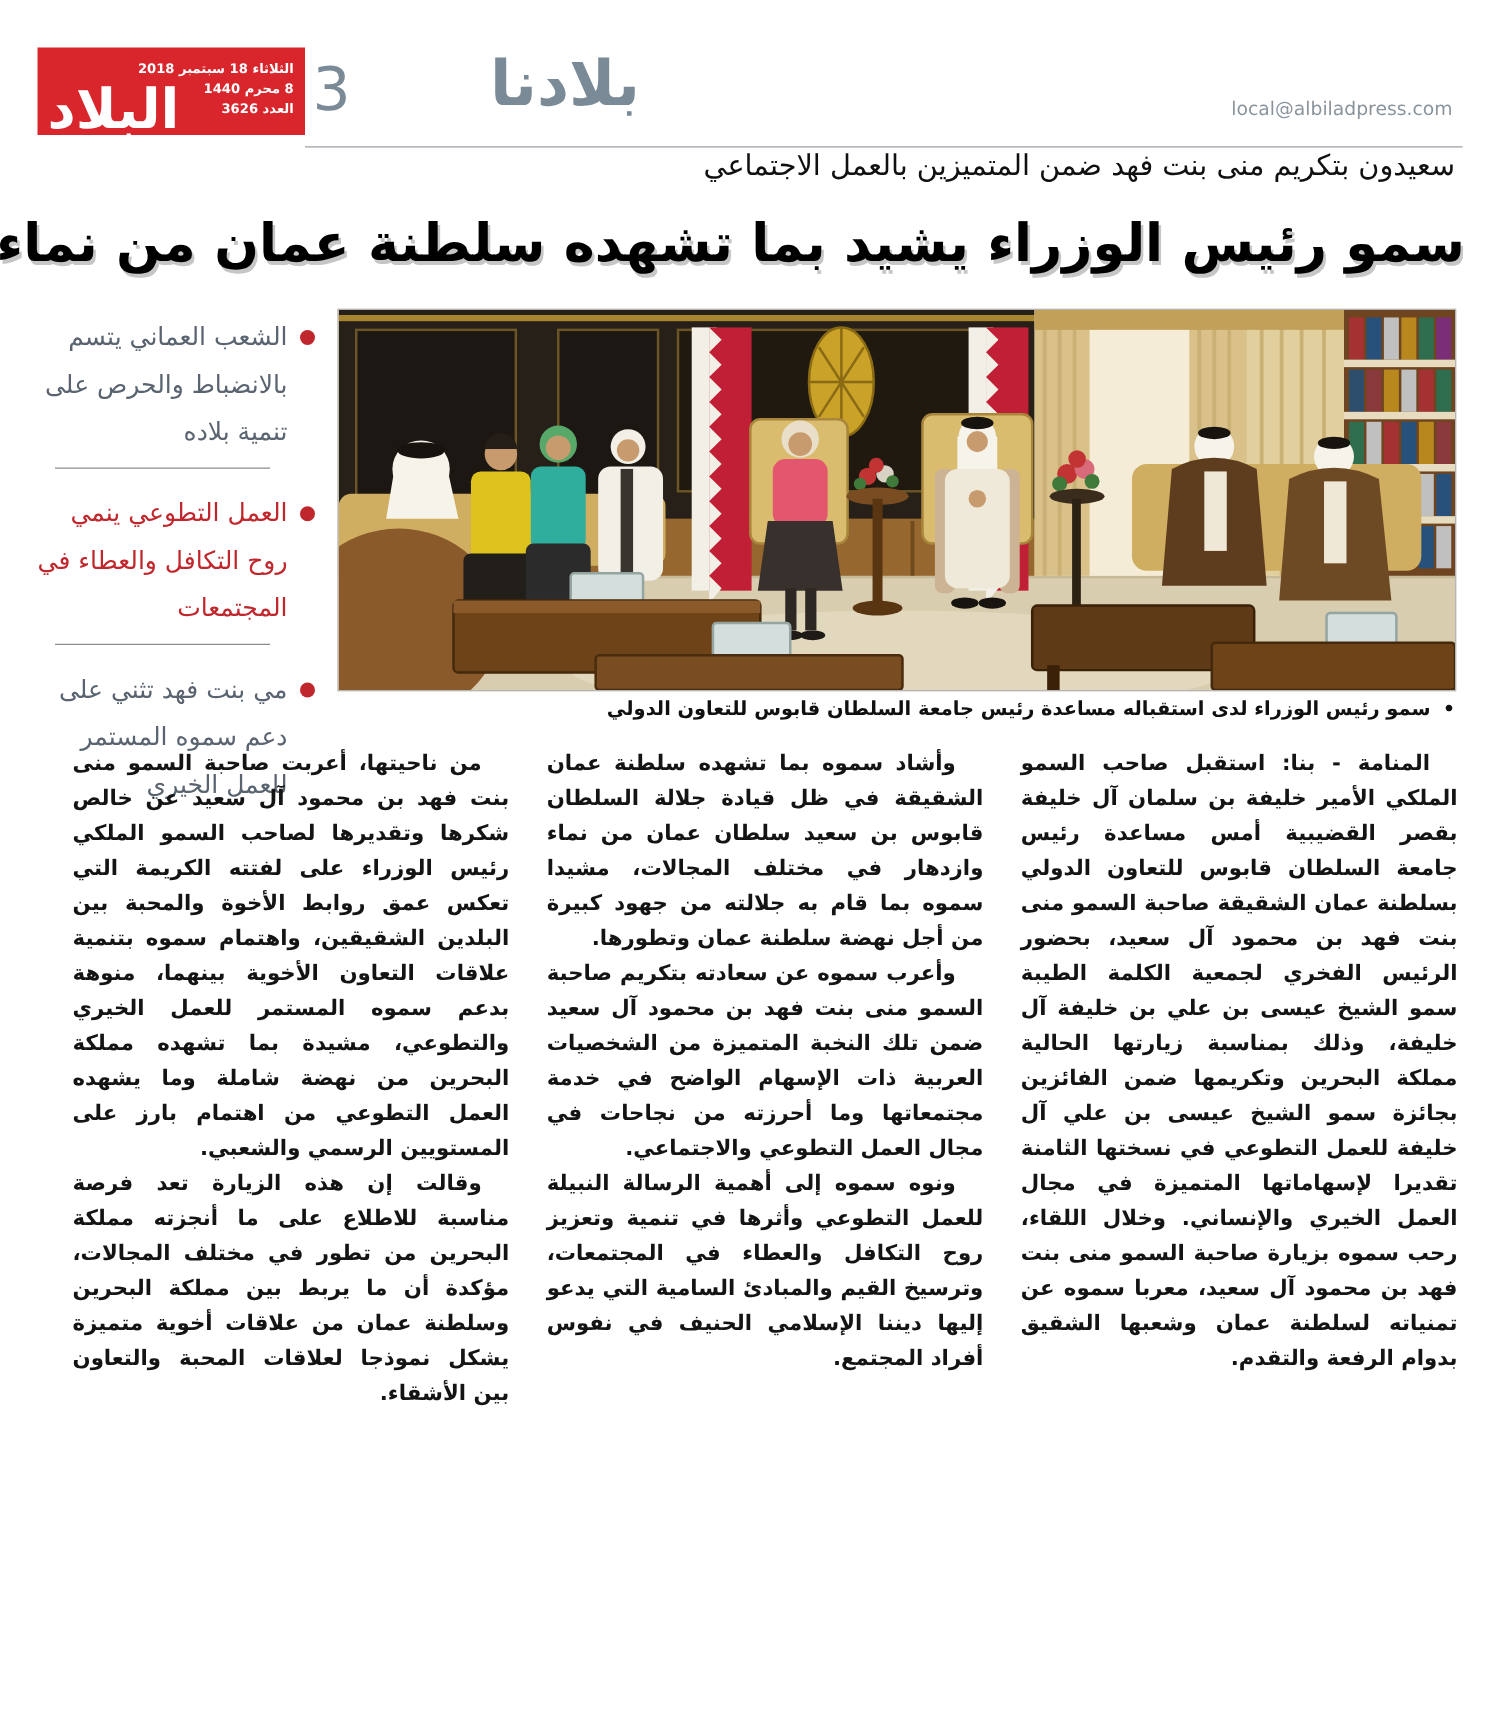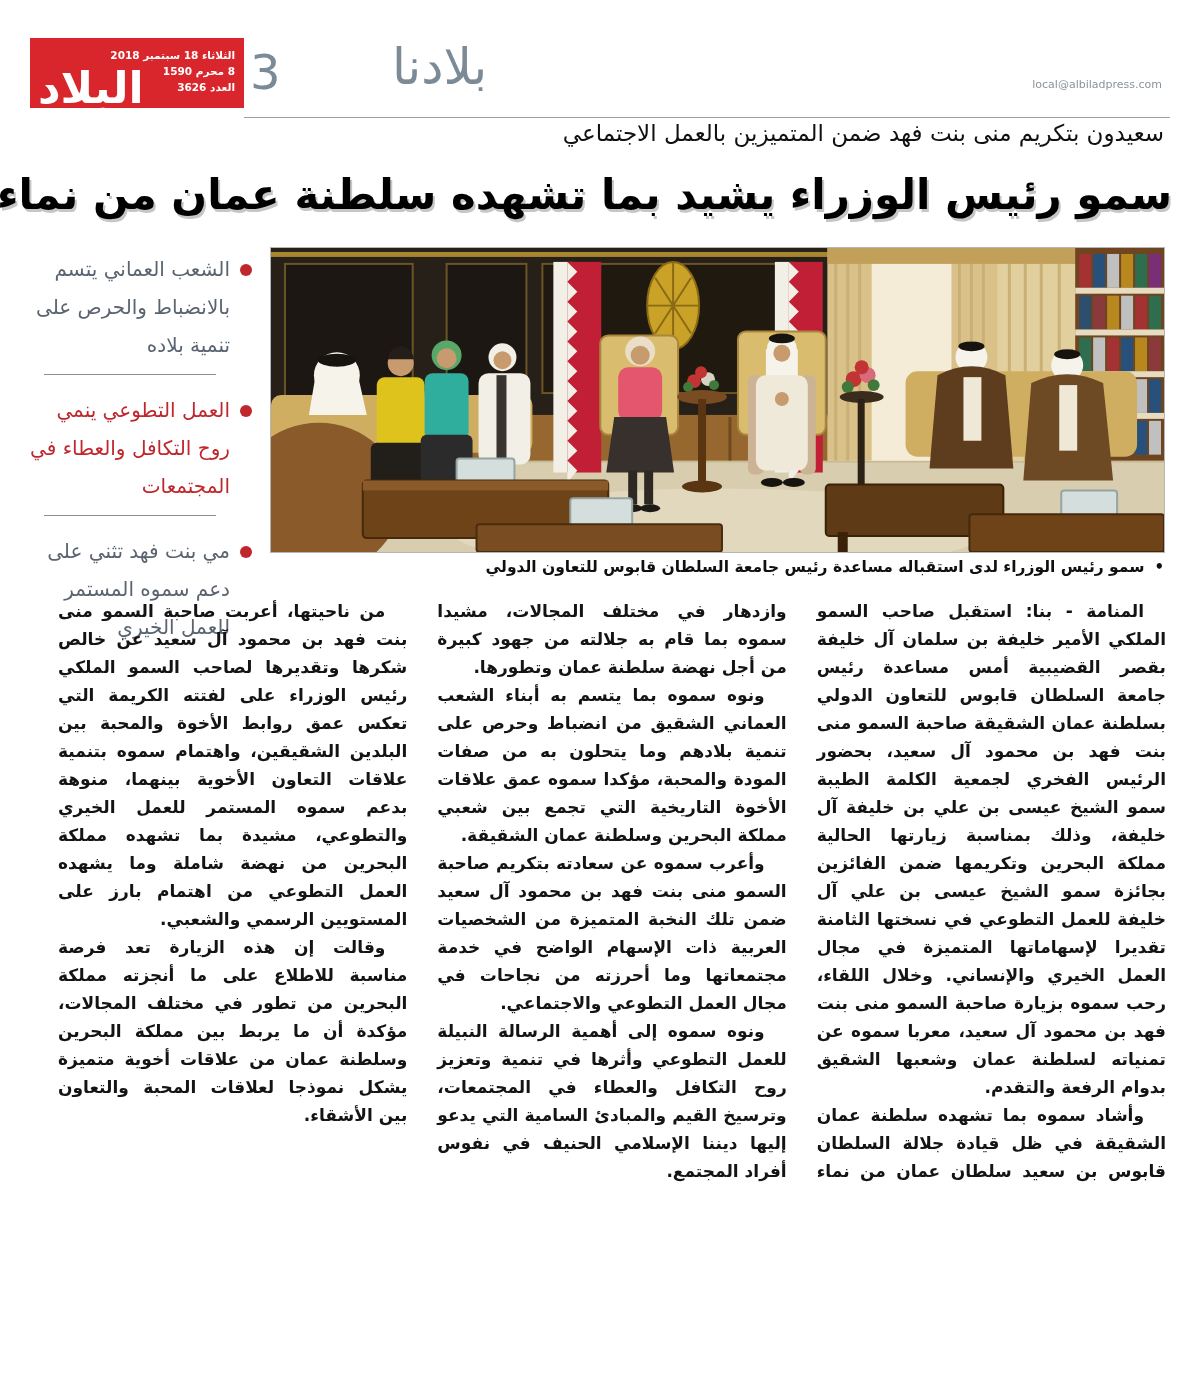--- a/index.html
+++ b/index.html
@@ -12,22 +12,22 @@
   *{box-sizing:border-box;margin:0;padding:0}
   html,body{background:#fff}
   body{font-family:"DejaVu Sans", sans-serif;}
   #page{position:relative;width:1200px;height:1232px;background:#fff;overflow:hidden;direction:rtl}
 
   
   .brandbox{position:absolute;left:30px;top:38px;width:214px;height:70px;background:var(--accent-red);direction:rtl}
   .brand-logo{position:absolute;left:8px;bottom:-2px;color:#fff;font-size:44px;font-weight:bold;letter-spacing:0;line-height:1}
   .brand-dates{position:absolute;right:9px;top:9px;text-align:right;color:#fff;font-size:10.5px;font-weight:bold;line-height:16px}
   .page-number{position:absolute;left:250px;top:48px;color:var(--section-gray);font-size:48px;font-weight:500;line-height:1;direction:ltr}
-  .section-title{position:absolute;left:392px;top:40px;color:var(--section-gray);font-size:50px;font-weight:normal;line-height:1.1}
-  .header-email{position:absolute;right:38px;top:78px;color:#8a949c;font-size:11px;direction:ltr}
+  .section-title{position:absolute;left:392px;top:40px;color:var(--section-gray);font-size:50px;font-weight:bold;line-height:1.1}
+  .header-email{position:absolute;right:38px;top:78px;color:#8a949c;font-size:15px;direction:ltr}
   .header-rule{position:absolute;left:244px;top:117px;width:926px;height:1px;background:#9aa0a6}
 
   
   .kicker{position:absolute;right:36px;top:120px;width:1130px;text-align:right;font-size:23px;font-weight:normal;color:#101010}
   .headline{position:absolute;left:28px;top:158px;width:1144px;text-align:center;font-size:42px;font-weight:900;color:#000;line-height:1.75;text-shadow:2px 3px 0 #c6c6c6;white-space:nowrap}
 
   
   .highlights{position:absolute;left:30px;top:248px;width:226px}
   .hl-item{position:relative;padding:2px 26px 6px 0;text-align:right;font-size:20px;font-weight:normal;line-height:38px}
   .hl-dot{position:absolute;right:4px;top:16px;width:12px;height:12px;border-radius:50%;background:var(--sidebar-red)}
@@ -51,21 +51,21 @@
 </head>
 <body>
 
 <div id="page">
 
   <header>
     <div class="brandbox">
       <div class="brand-dates">
 
       <div class="date-line">الثلاثاء 18 سبتمبر 2018</div>
-          <div class="date-line">8 محرم 1590</div>
+          <div class="date-line">8 محرم 1440</div>
           <div class="date-line">العدد 3626</div>
         </div>
       <div class="brand-logo">البلاد</div>
     </div>
     <div class="page-number">3</div>
     <div class="section-title">بلادنا</div>
     <div class="header-email">local@albiladpress.com</div>
     <div class="header-rule"></div>
   </header>
 
@@ -281,20 +281,19 @@
   </figure>
 
   <figcaption class="caption">
     <span class="cap-bullet">•</span><span>سمو رئيس الوزراء لدى استقباله مساعدة رئيس جامعة السلطان قابوس للتعاون الدولي</span>
   </figcaption>
 
   <section class="article">
 
   <p>المنامة - بنا: استقبل صاحب السمو الملكي الأمير خليفة بن سلمان آل خليفة بقصر القضيبية أمس مساعدة رئيس جامعة السلطان قابوس للتعاون الدولي بسلطنة عمان الشقيقة صاحبة السمو منى بنت فهد بن محمود آل سعيد، بحضور الرئيس الفخري لجمعية الكلمة الطيبة سمو الشيخ عيسى بن علي بن خليفة آل خليفة، وذلك بمناسبة زيارتها الحالية مملكة البحرين وتكريمها ضمن الفائزين بجائزة سمو الشيخ عيسى بن علي آل خليفة للعمل التطوعي في نسختها الثامنة تقديرا لإسهاماتها المتميزة في مجال العمل الخيري والإنساني. وخلال اللقاء، رحب سموه بزيارة صاحبة السمو منى بنت فهد بن محمود آل سعيد، معربا سموه عن تمنياته لسلطنة عمان وشعبها الشقيق بدوام الرفعة والتقدم.</p>
       <p>وأشاد سموه بما تشهده سلطنة عمان الشقيقة في ظل قيادة جلالة السلطان قابوس بن سعيد سلطان عمان من نماء وازدهار في مختلف المجالات، مشيدا سموه بما قام به جلالته من جهود كبيرة من أجل نهضة سلطنة عمان وتطورها.</p>
-      <p>ونوه سموه بما يتسم به أبناء الشعب العماني الشقيق من انضباط وحرص على تنمية بلادهم وما يتحلون به من صفات المودة والمحبة، مؤكدا سموه عمق علاقات الأخوة التاريخية التي تجمع بين شعبي مملكة البحرين وسلطنة عمان الشقيقة.</p>
       <p>وأعرب سموه عن سعادته بتكريم صاحبة السمو منى بنت فهد بن محمود آل سعيد ضمن تلك النخبة المتميزة من الشخصيات العربية ذات الإسهام الواضح في خدمة مجتمعاتها وما أحرزته من نجاحات في مجال العمل التطوعي والاجتماعي.</p>
       <p>ونوه سموه إلى أهمية الرسالة النبيلة للعمل التطوعي وأثرها في تنمية وتعزيز روح التكافل والعطاء في المجتمعات، وترسيخ القيم والمبادئ السامية التي يدعو إليها ديننا الإسلامي الحنيف في نفوس أفراد المجتمع.</p>
       <p>من ناحيتها، أعربت صاحبة السمو منى بنت فهد بن محمود آل سعيد عن خالص شكرها وتقديرها لصاحب السمو الملكي رئيس الوزراء على لفتته الكريمة التي تعكس عمق روابط الأخوة والمحبة بين البلدين الشقيقين، واهتمام سموه بتنمية علاقات التعاون الأخوية بينهما، منوهة بدعم سموه المستمر للعمل الخيري والتطوعي، مشيدة بما تشهده مملكة البحرين من نهضة شاملة وما يشهده العمل التطوعي من اهتمام بارز على المستويين الرسمي والشعبي.</p>
       <p>وقالت إن هذه الزيارة تعد فرصة مناسبة للاطلاع على ما أنجزته مملكة البحرين من تطور في مختلف المجالات، مؤكدة أن ما يربط بين مملكة البحرين وسلطنة عمان من علاقات أخوية متميزة يشكل نموذجا لعلاقات المحبة والتعاون بين الأشقاء.</p>
     </section>
 
 </div>
 
 </body></html>

